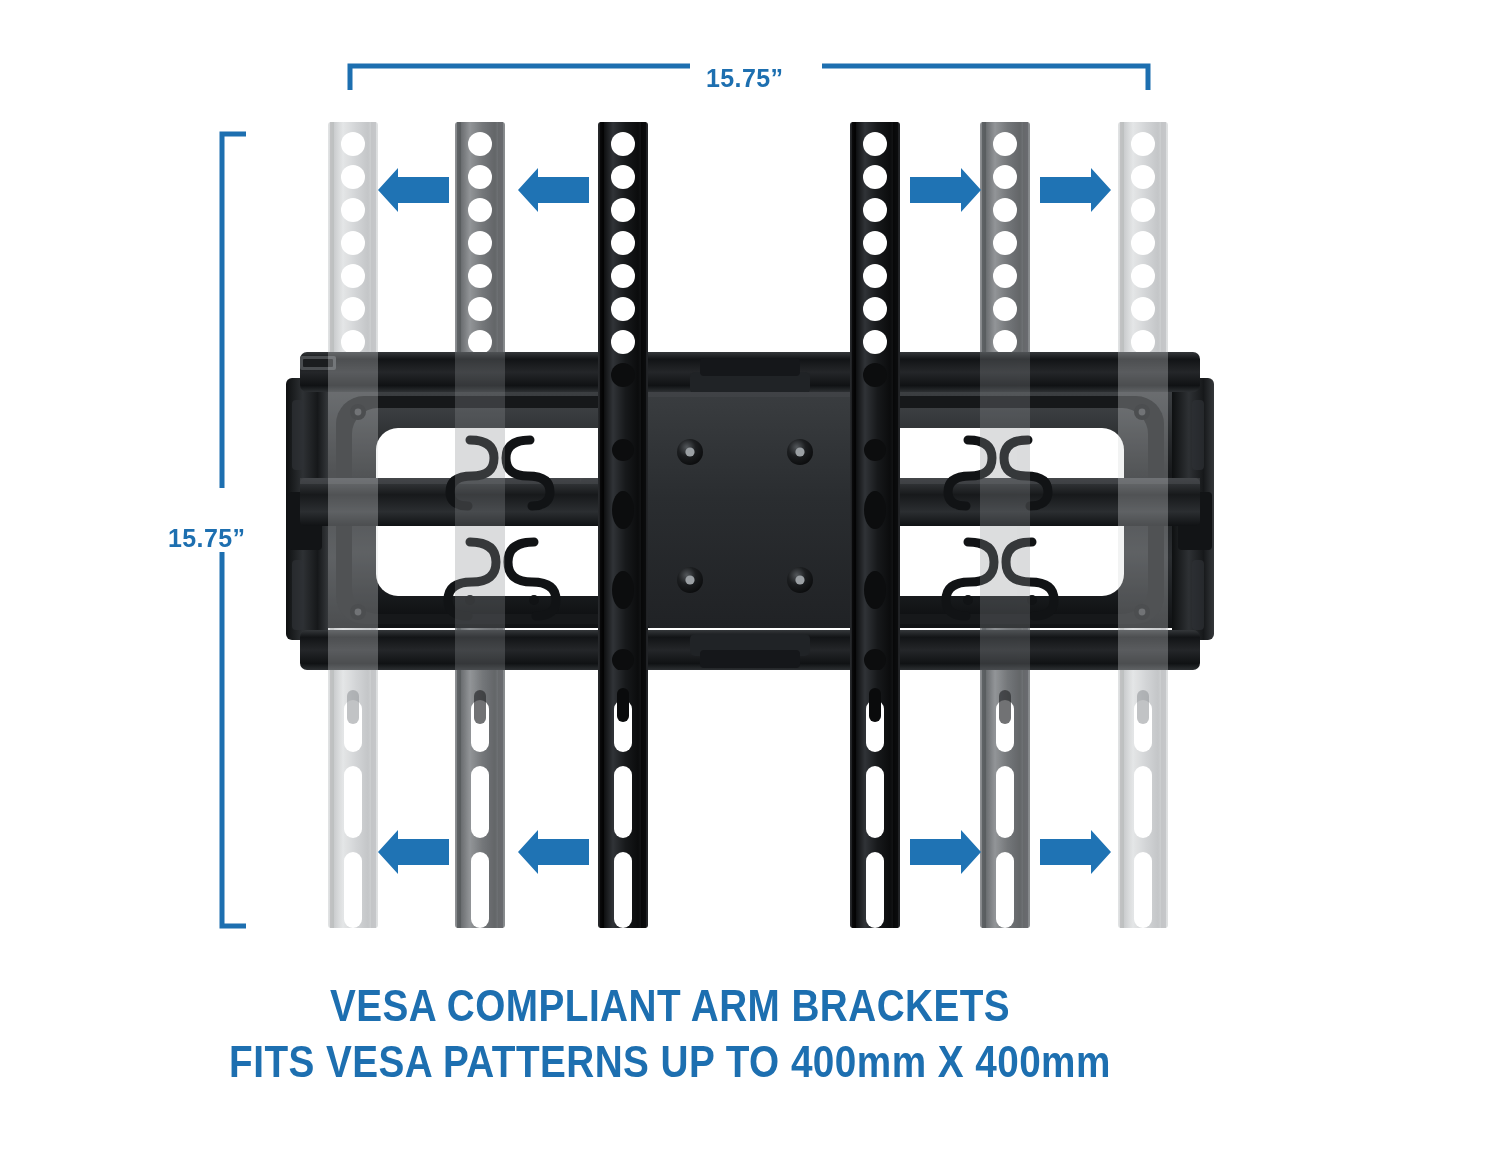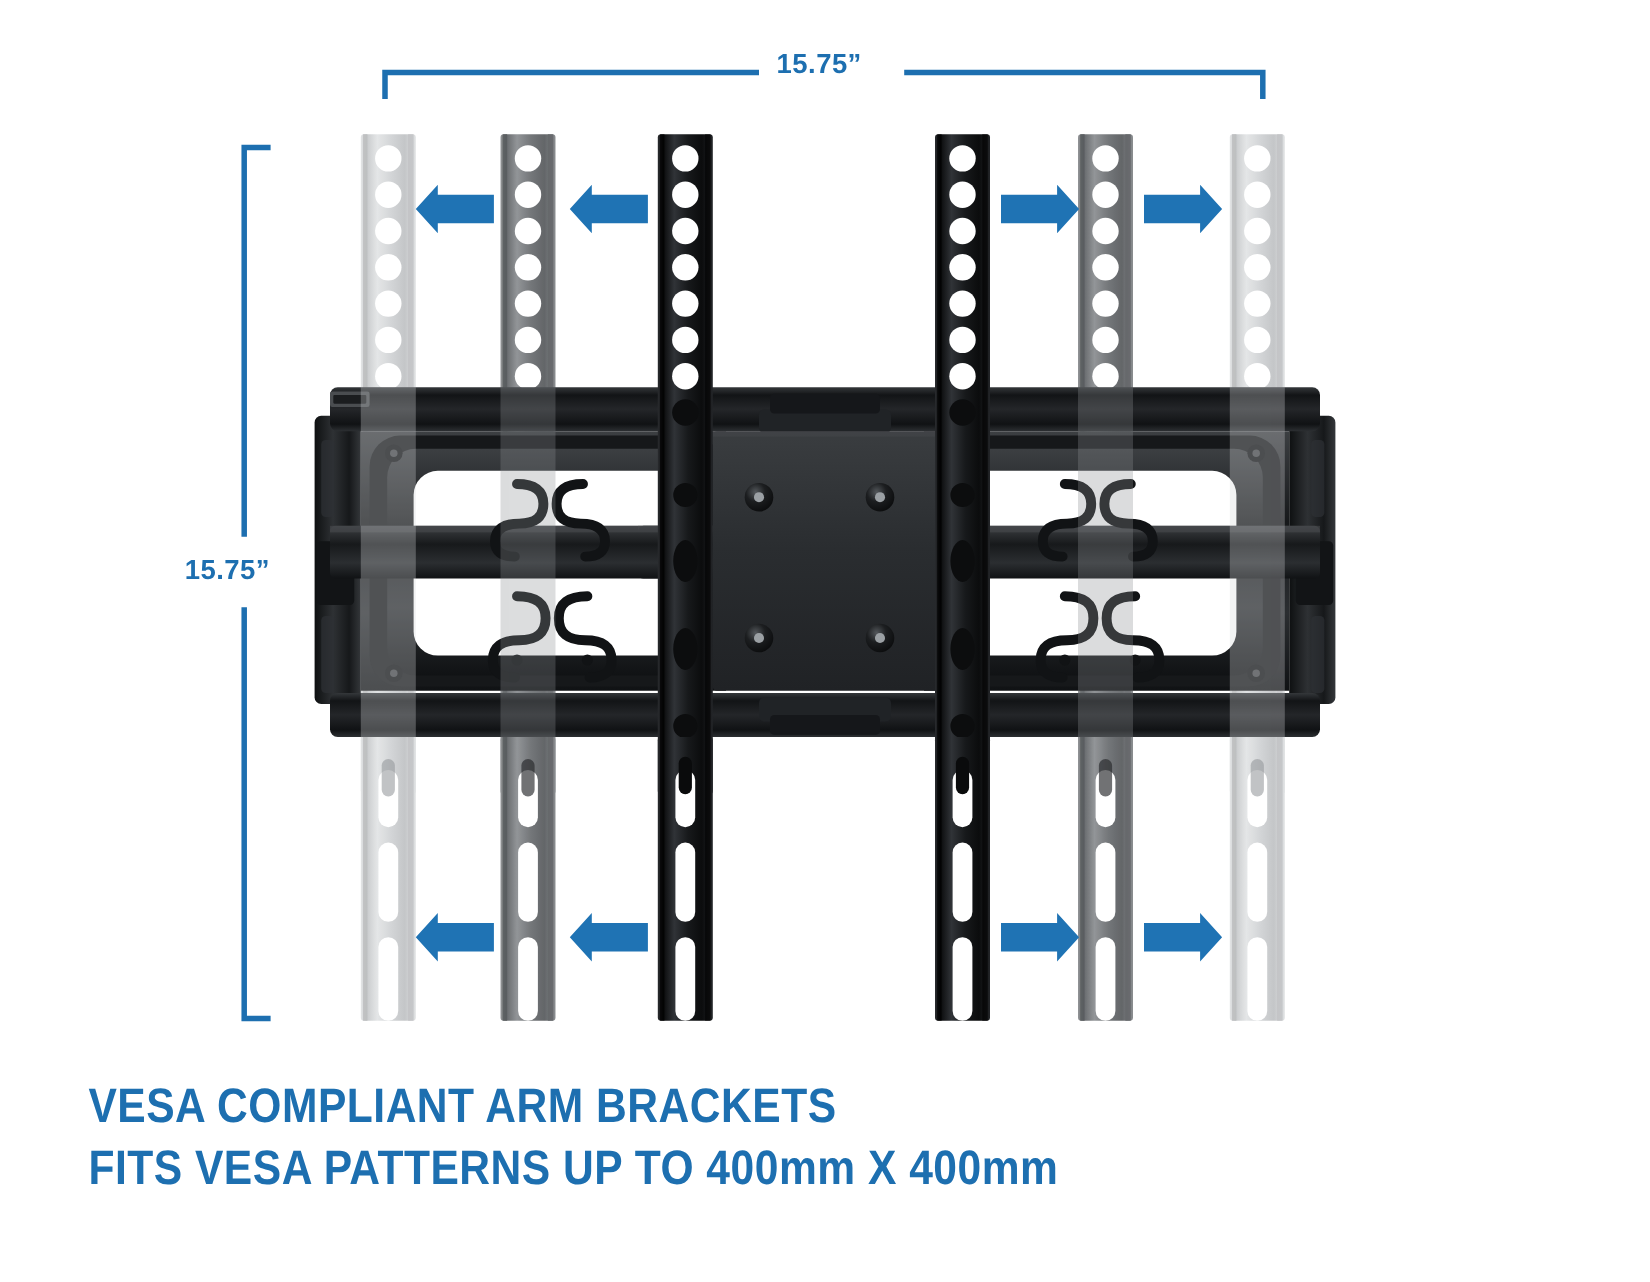--- a/index.html
+++ b/index.html
@@ -21,37 +21,38 @@
 
   
   .dim-text {
     position: absolute;
     color: #1d6fb0;
     font-family: "Liberation Sans", sans-serif;
     font-weight: bold;
     font-size: 25px;
     letter-spacing: 0.4px;
     white-space: nowrap;
+    margin-top: 20px;
   }
   #dim-top-text {
     left: 706px;
     top: 44px;
   }
   #dim-left-text {
     left: 168px;
     top: 504px;
   }
 
   
   #caption {
     position: absolute;
     left: 0;
     top: 978px;
     width: 1340px;
-    text-align: left;
+    text-align: center;
   }
   .caption-line {
     color: #1d6fb0;
     font-family: "Liberation Sans", sans-serif;
     font-weight: bold;
     letter-spacing: 0.5px;
     line-height: 1.28;
     transform: scaleX(0.88);
     transform-origin: center;
   }

